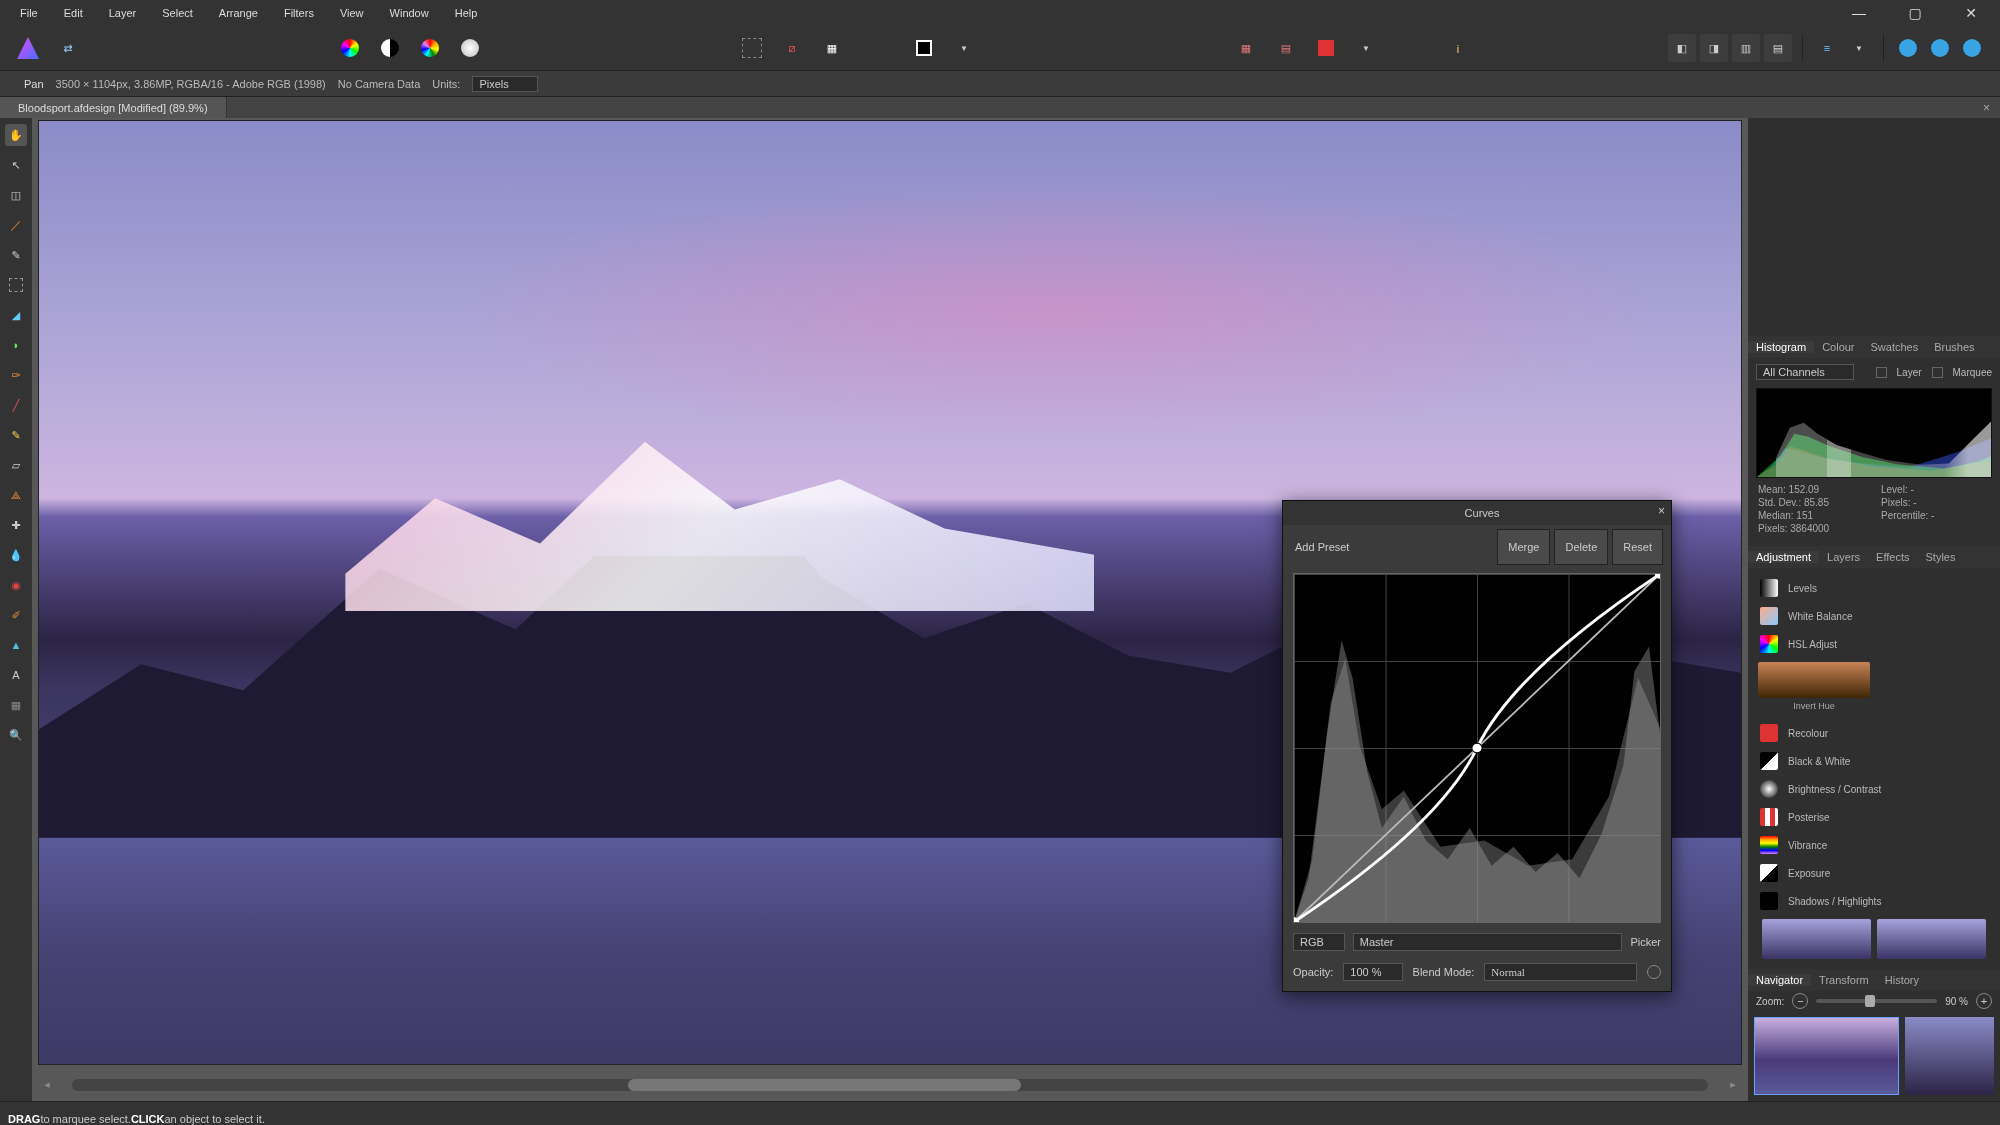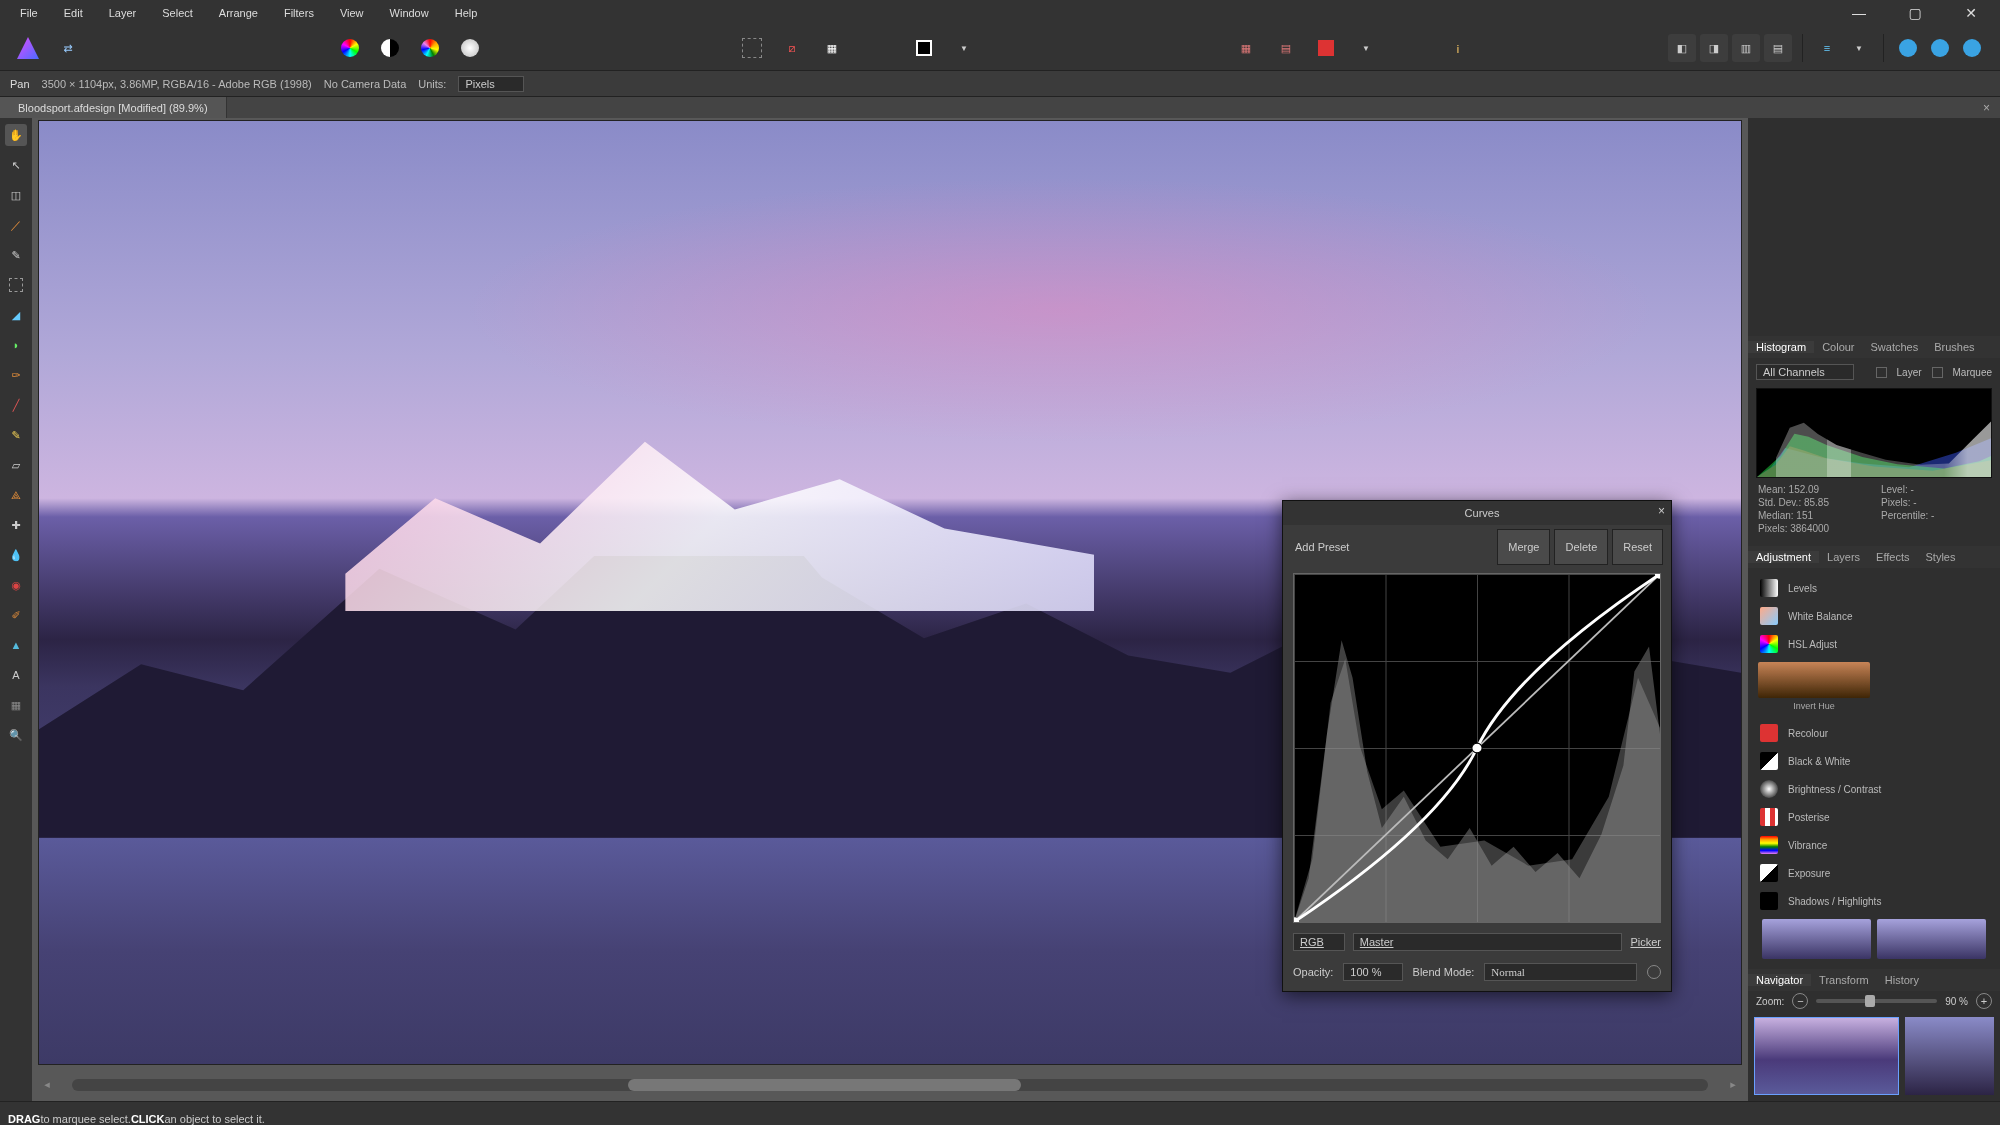--- a/index.html
+++ b/index.html
@@ -33,21 +33,21 @@
 }
 .circ { width: 18px; height: 18px; border-radius: 50%; }
 .circ.rgb { background: conic-gradient(red,yellow,lime,cyan,blue,magenta,red); }
 .circ.split { background: linear-gradient(90deg,#fff 50%,#000 50%); }
 .circ.hue { background: conic-gradient(red,orange,yellow,green,cyan,blue,violet,red); }
 .tbsep { width: 1px; height: 28px; background: #222; margin: 0 6px; }
 .sq { width: 20px; height: 20px; border: 1px dashed #888; }
 
 .contextbar {
   height: 26px; background: #3b3b3b; display: flex; align-items: center;
-  padding: 0 10px; gap: 12px; font-size: 11px; color: #bbb;
+  padding: 0 24px; gap: 12px; font-size: 11px; color: #bbb;
   border-top: 1px solid #222;
 }
 .cb-select { background: #2a2a2a; color:#ccc; border: 1px solid #555; padding: 1px 28px 1px 6px; font-size:11px; }
 
 .tabstrip { height: 22px; background: #444; display: flex; align-items: center; border-top:1px solid #222; }
 .tab { background: #555; height: 22px; display:flex; align-items:center; padding: 0 18px; font-size: 11px; color:#ddd; border-right:1px solid #333; }
 .tabstrip .closex { margin-left:auto; padding:0 10px; color:#aaa; font-size:12px; }
 
 .workspace {
   display: flex;
@@ -146,21 +146,21 @@
 .curves .hist { position:absolute; left:0; right:0; bottom:0; height:90%;
   background:#777; opacity:.55;
   clip-path: polygon(0 100%,4% 86%,9% 40%,13% 10%,16% 22%,20% 52%,24% 70%,30% 60%,36% 74%,42% 80%,48% 70%,54% 82%,60% 76%,66% 84%,72% 78%,78% 86%,84% 72%,90% 50%,93% 20%,97% 12%,100% 40%,100% 100%);
 }
 .curves .hist2 { position:absolute; left:0; right:0; bottom:0; height:90%;
   background:#aaa; opacity:.35;
   clip-path: polygon(0 100%,5% 80%,10% 30%,14% 16%,18% 44%,24% 64%,30% 58%,40% 76%,52% 74%,64% 82%,76% 80%,86% 60%,94% 22%,100% 38%,100% 100%);
 }
 .curves .diag { position:absolute; inset:0; }
 .curves .diag svg { width:100%; height:100%; }
-.curves .selrow { display:flex; gap:8px; padding:6px 10px; align-items:center;text-decoration:underline; }
+.curves .selrow { display:flex; gap:8px; padding:6px 10px; align-items:center; }
 .curves .sel { background:#2a2a2a; border:1px solid #555; padding:2px 20px 2px 6px; font-size:11px; color:#ccc; }
 .curves .oprow { display:flex; gap:10px; padding:6px 10px 10px; align-items:center; }
 .gear { width:14px; height:14px; border:1px solid #888; border-radius:50%; position:relative; }
 </style>
 </head>
 <body>
 
 <div class="menubar">
   <span>File</span>
   <span>Edit</span>

